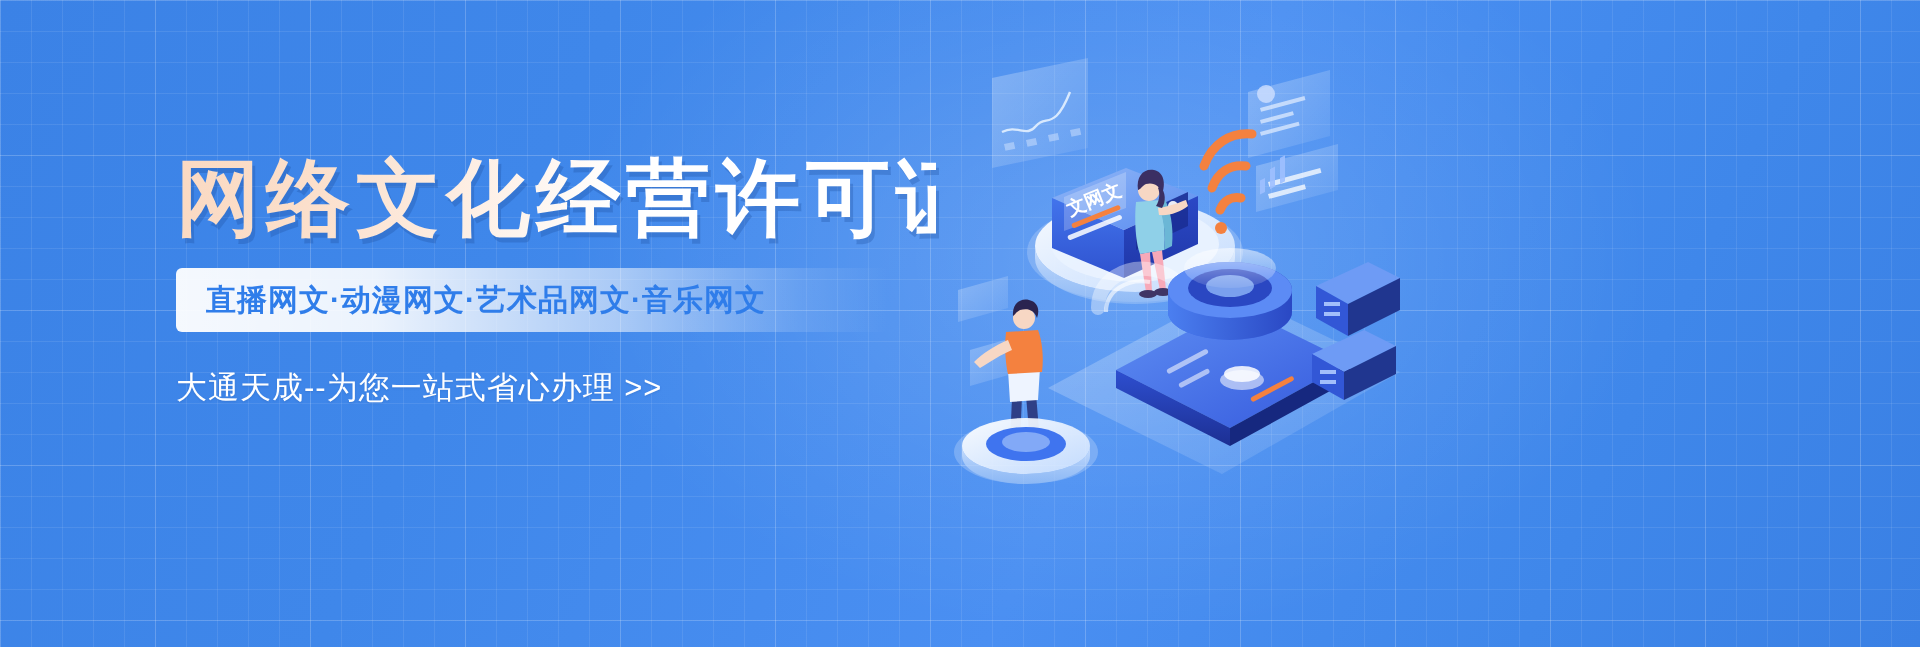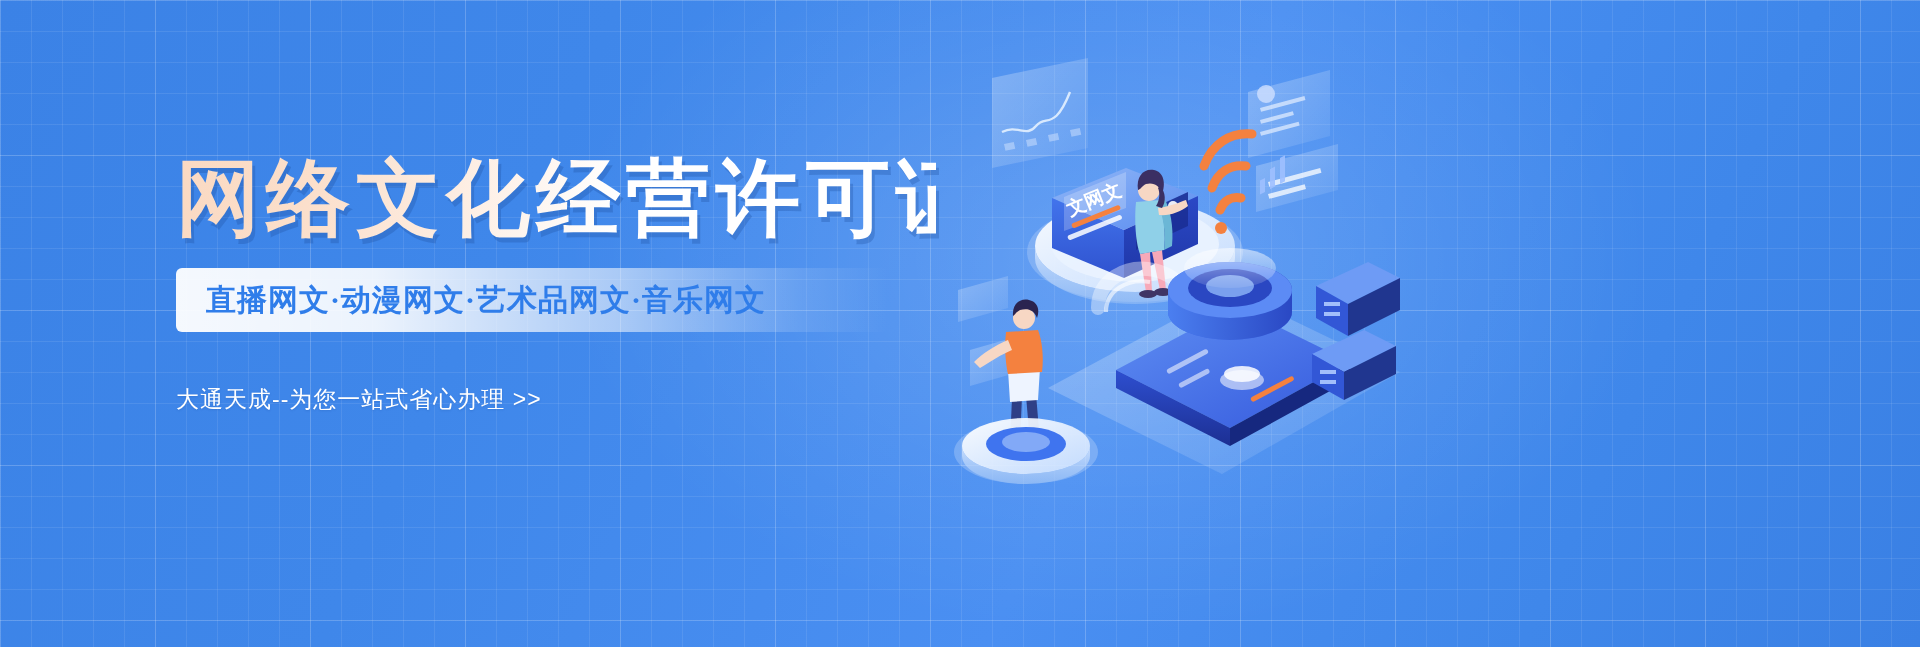--- a/index.html
+++ b/index.html
@@ -44,25 +44,25 @@
   }
   .subbar{
     position:relative;margin-top:22px;width:712px;height:64px;
     border-radius:6px;
     background:linear-gradient(90deg, rgba(255,255,255,.95) 0%, rgba(255,255,255,.90) 28%, rgba(255,255,255,.55) 62%, rgba(255,255,255,.12) 88%, rgba(255,255,255,0) 100%);
     display:flex;align-items:center;
   }
   .subbar-text{
     padding-left:30px;
     font-size:30px;font-weight:700;letter-spacing:1px;
-    color:#2f7dea;white-space:nowrap;font-family:Liberation Serif, serif;
+    color:#2f7dea;white-space:nowrap;
   }
   .tagline{
-    margin-top:52px;
-    font-size:23px;font-weight:400;letter-spacing:1px;color:#ffffff;
+    margin-top:35px;
+    font-size:31px;font-weight:400;letter-spacing:1px;color:#ffffff;
     white-space:nowrap;text-shadow:0 1px 2px rgba(30,80,160,.25);
   }
 
   
   .illus{position:absolute;left:930px;top:40px;width:470px;height:430px;}
   .illus svg{display:block;width:470px;height:430px;overflow:visible;}
 </style>
 </head>
 <body>
 

